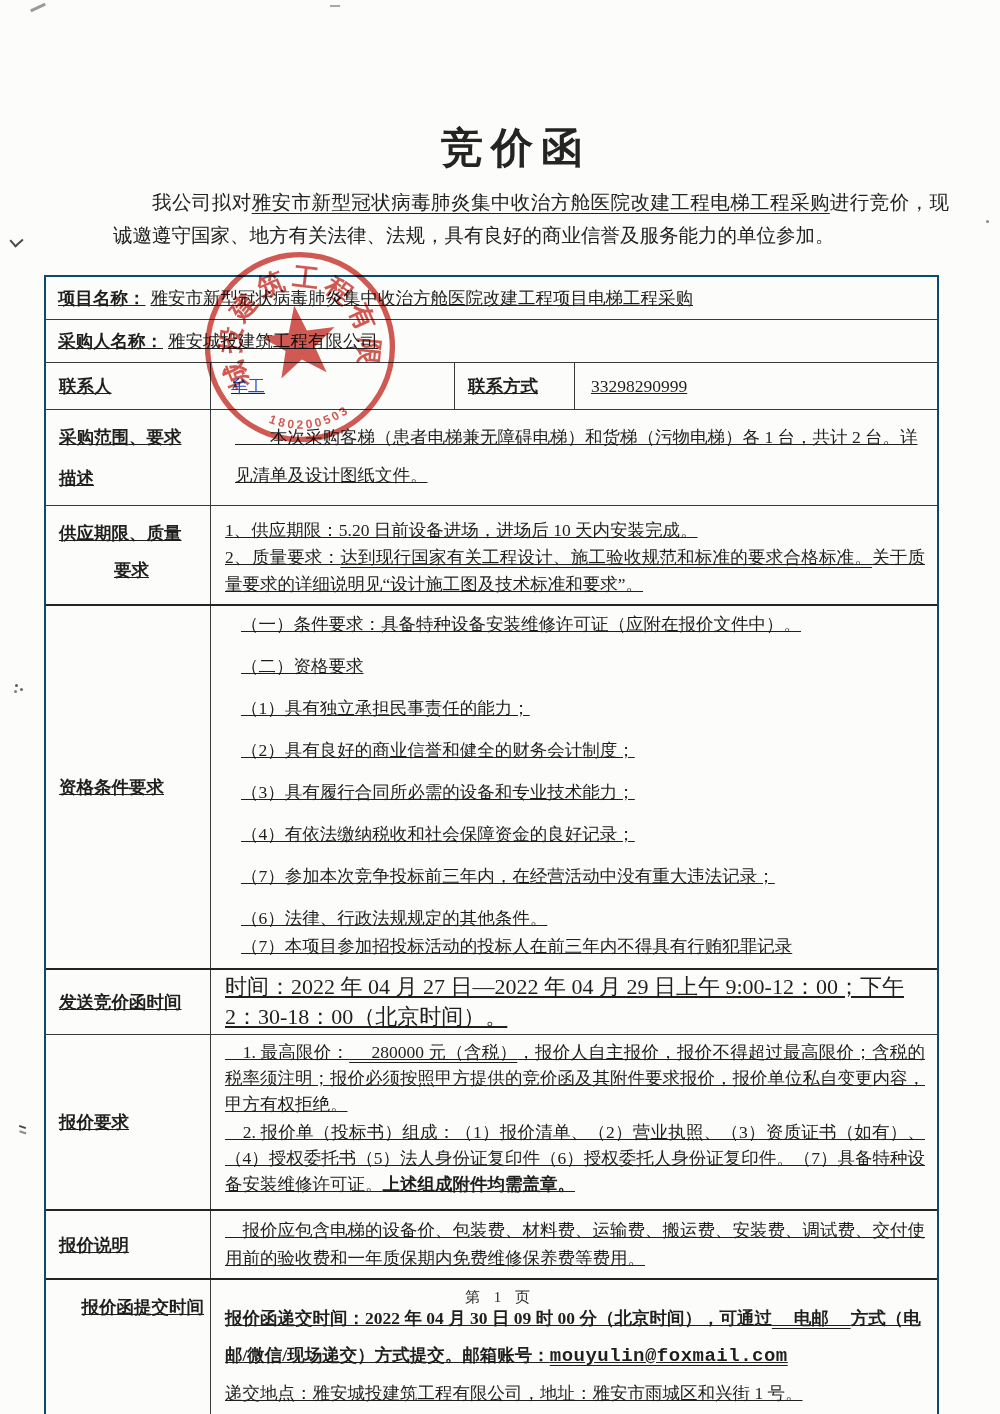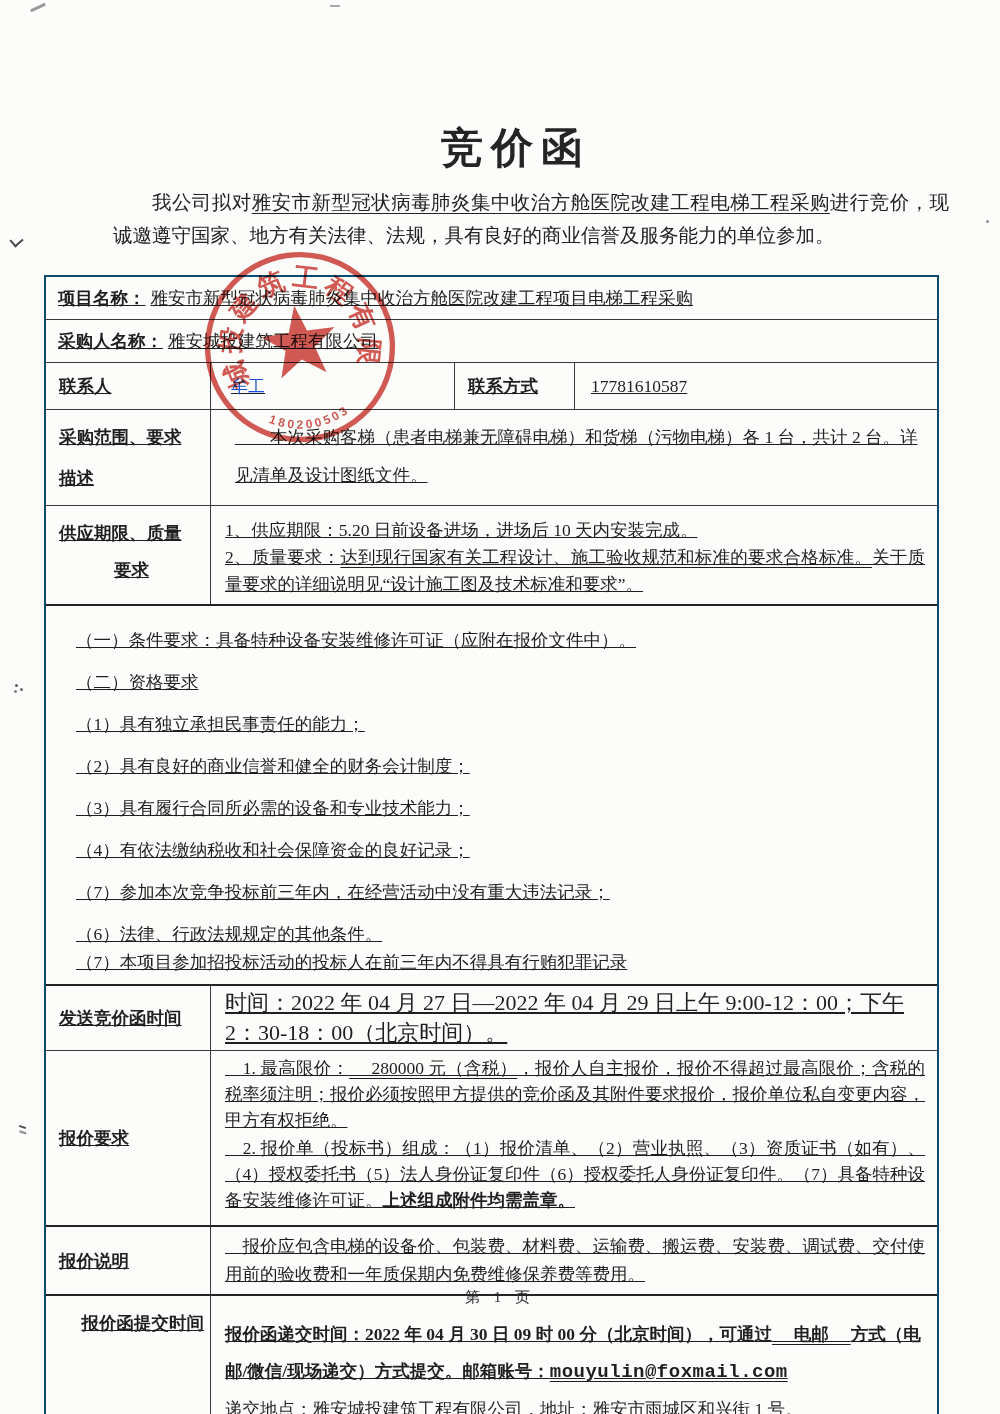--- a/index.html
+++ b/index.html
@@ -28,21 +28,21 @@
           padding-left:20px;font-size:17px;box-sizing:border-box;color:#1d4ed8;}
   .c-mlabel{flex:0 0 120px;border-right:1px solid #3a3a3a;font-weight:bold;display:flex;align-items:center;
             padding-left:13px;font-size:17.5px;box-sizing:border-box;}
   .c-phone{flex:1;display:flex;align-items:center;padding-left:16px;font-size:17.5px;}
 
   .r4{min-height:83px;gap:10px;} .r4 .ccell{line-height:38px;padding-top:8px;}
   .r4 .lcell{justify-content:flex-start;line-height:41px;padding-top:7px;}
   .r5{min-height:93px;} .r5 .ccell{line-height:27px;padding-top:11px;text-align:justify;}
   .r5 .lcell{justify-content:flex-start;line-height:37px;padding-top:9px;}
   .r5 .l2{text-align:center;}
-  .r6{min-height:362px;} .r6 .ccell{padding:20px 14px 8px 30px;line-height:28px;}
+  .r6{min-height:362px;} .r6 .ccell{padding:4px 14px 8px 30px;line-height:28px;}
   .qitem{margin-bottom:14px;}
   .qitem:nth-child(8){margin-bottom:0;}
   .qitem:last-child{margin-bottom:0;}
   .r7{min-height:37px;} .r7 .ccell{display:flex;align-items:center;font-size:22px;padding-top:2px;padding-bottom:2px;}
   .r8{min-height:126px;} .r8 .ccell{line-height:26px;padding-top:4px;padding-bottom:12px;text-align:justify;}
   .r8 .p2{margin-top:2px;}
   .r9{min-height:64px;} .r9 .ccell{line-height:28px;padding-top:5px;}
   .r10{min-height:105px;} .r10 .ccell{line-height:37px;padding-top:20px;}
   .r10 .lcell{justify-content:flex-start;padding-top:15px;text-align:right;}
   .cp{margin:0;}
@@ -87,21 +87,21 @@
       <div class="full">
         <span class="lab">采购人名称：</span>
         <span>雅安城投建筑工程有限公司</span>
       </div>
     </div>
 
     <div class="trow r3">
       <div class="lcell">联系人</div>
       <div class="c-name">牟工</div>
       <div class="c-mlabel">联系方式</div>
-      <div class="c-phone">17781610587</div>
+      <div class="c-phone">33298290999</div>
     </div>
 
     <div class="trow r4">
       <div class="lcell">
         <span>采购范围、要求</span>
         <span>描述</span>
       </div>
       <div class="ccell">　　本次采购客梯（患者电梯兼无障碍电梯）和货梯（污物电梯）各 1 台，共计 2 台。详见清单及设计图纸文件。</div>
     </div>
 
@@ -110,20 +110,21 @@
         <span>供应期限、质量</span>
         <span class="l2">要求</span>
       </div>
       <div class="ccell">
         <p class="cp">1、供应期限：5.20 日前设备进场，进场后 10 天内安装完成。</p>
         <p class="cp"><span>2、质量要求：</span><span class="u">达到现行国家有关工程设计、施工验收规范和标准的要求合格标准。</span><span>关于质量要求的详细说明见“设计施工图及技术标准和要求”。</span></p>
       </div>
     </div>
 
     <div class="trow r6 thick">
+      <div class="lcell">资格条件要求</div>
       <div class="ccell">
           <div class="qitem">（一）条件要求：具备特种设备安装维修许可证（应附在报价文件中）。</div>
           <div class="qitem">（二）资格要求</div>
           <div class="qitem">（1）具有独立承担民事责任的能力；</div>
           <div class="qitem">（2）具有良好的商业信誉和健全的财务会计制度；</div>
           <div class="qitem">（3）具有履行合同所必需的设备和专业技术能力；</div>
           <div class="qitem">（4）有依法缴纳税收和社会保障资金的良好记录；</div>
           <div class="qitem">（7）参加本次竞争投标前三年内，在经营活动中没有重大违法记录；</div>
           <div class="qitem">（6）法律、行政法规规定的其他条件。</div>
           <div class="qitem">（7）本项目参加招投标活动的投标人在前三年内不得具有行贿犯罪记录</div>

